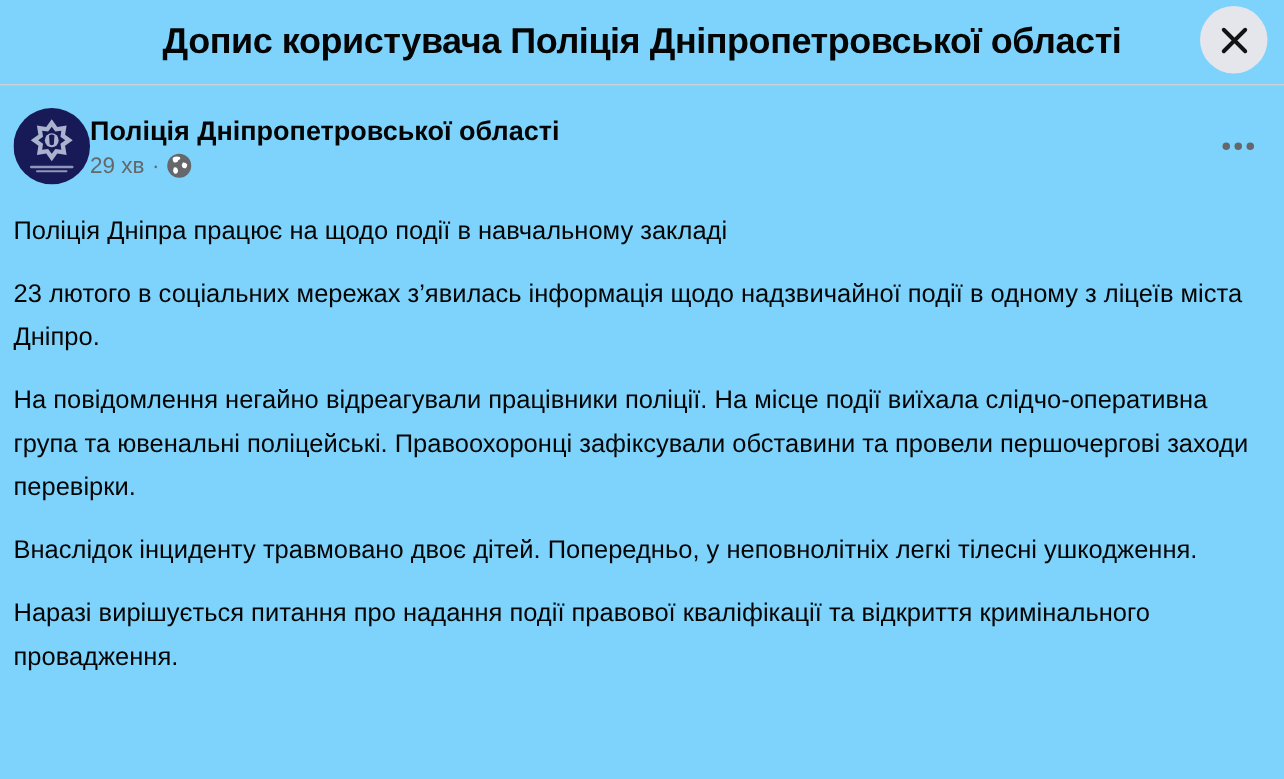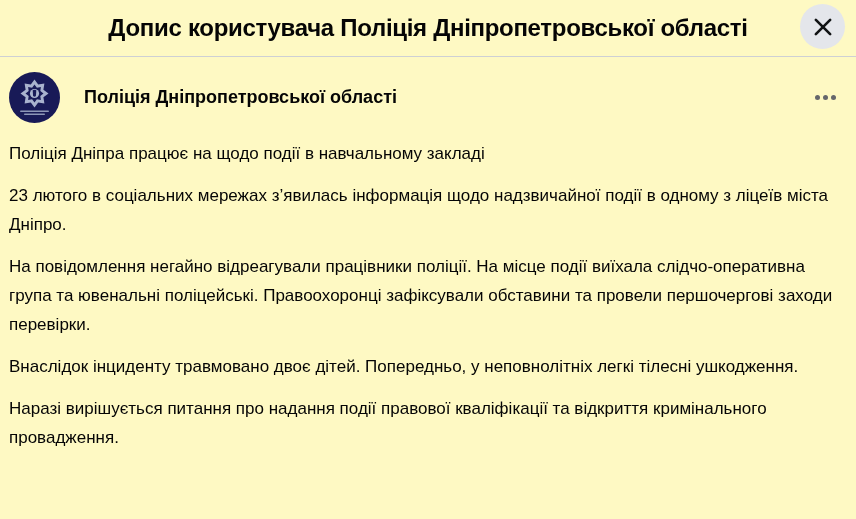--- a/index.html
+++ b/index.html
@@ -5,21 +5,21 @@
   * { margin: 0; padding: 0; box-sizing: border-box; }
   html, body { background: #ffffff; }
   body {
     font-family: "Liberation Sans", "DejaVu Sans", sans-serif;
     color: #050505;
     width: 856px;
   }
   .dialog {
     width: 856px;
     height: 519px;
-    background: #fef9c3;
+    background: #7dd3fc;
     position: relative;
     overflow: hidden;
   }
 
   
   .dialog-header {
     position: relative;
     height: 57px;
     border-bottom: 1px solid #ced0d4;
     display: flex;
@@ -57,21 +57,21 @@
   }
   .avatar {
     width: 51px;
     height: 51px;
     border-radius: 50%;
     flex: 0 0 auto;
     cursor: pointer;
   }
   .author-block {
     flex: 1 1 auto;
-    margin-left: 24px;
+    margin-left: 0;
     display: flex;
     flex-direction: column;
     justify-content: center;
   }
   .author-name {
     font-size: 18px;
     font-weight: 700;
     color: #050505;
     line-height: 1.25;
     cursor: pointer;
@@ -141,20 +141,32 @@
           <polygon fill="#181a57" points="0,-9 2.4,-5.8 6.4,-6.4 5.8,-2.4 9,0 5.8,2.4 6.4,6.4 2.4,5.8 0,9 -2.4,5.8 -6.4,6.4 -5.8,2.4 -9,0 -5.8,-2.4 -6.4,-6.4 -2.4,-5.8"></polygon>
           <circle cx="0" cy="0" r="4.6" fill="#a9b3ce"></circle>
           <path d="M-1.8,-3.2 Q0,-4.5 1.8,-3.2 L1.4,2.6 Q0,4 -1.4,2.6 Z" fill="#181a57"></path>
         </g>
         <rect x="11" y="38.5" width="29" height="1.6" rx="0.8" fill="#8d97b8"></rect>
         <rect x="15" y="41.5" width="21" height="1.4" rx="0.7" fill="#8d97b8"></rect>
       </svg>
     </div>
     <div class="author-block">
       <span class="author-name">Поліція Дніпропетровської області</span>
+      <span class="post-meta">
+        <span>29 хв</span>
+        <span class="meta-sep">·</span>
+        <span class="globe-icon">
+          <svg width="17" height="17" viewBox="0 0 17 17">
+            <circle cx="8.5" cy="8.5" r="8" fill="#65676b"></circle>
+            <path d="M4.2 3.2 q2.2-1.4 4.6-0.6 q0.9 0.7 0.1 1.6 q-1.4 0.4 -1.5 1.7 q-1.3 0.9 -2.6 0.2 q-1-1.3 -0.6-2.9z" fill="#ffffff"></path>
+            <path d="M10.9 6.3 q1.9-0.3 2.8 1.2 q0.5 1.6 -0.8 2.6 q-1.6 0.5 -2.4-0.8 q-0.6-1.8 0.4-3z" fill="#ffffff"></path>
+            <path d="M5 9.6 q1.5-0.3 2.3 0.9 q0.9 1.3 0 2.6 q-0.8 1-2 0.6 q-1.6-1.6 -0.3-4.1z" fill="#ffffff"></path>
+          </svg>
+        </span>
+      </span>
     </div>
     <button class="more-button">
       <span class="dot"></span>
       <span class="dot"></span>
       <span class="dot"></span>
     </button>
   </div>
 
   <div class="post-body">
     <p>Поліція Дніпра працює на щодо події в навчальному закладі</p>

